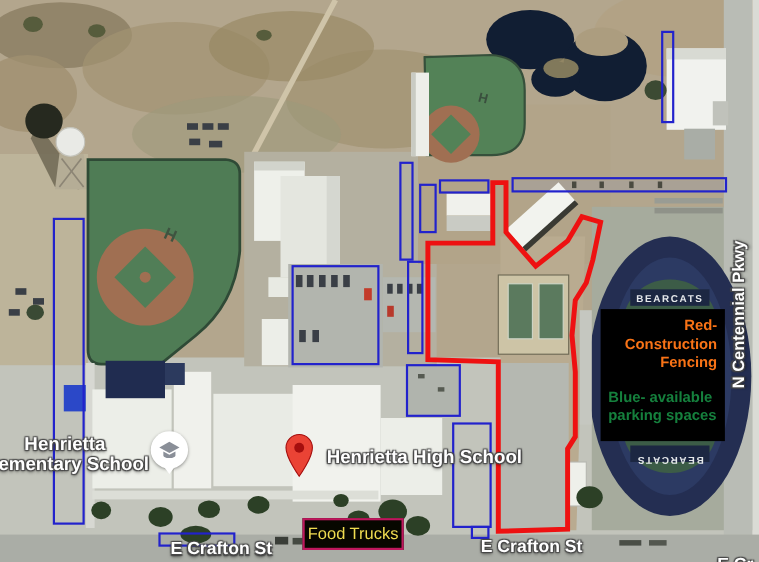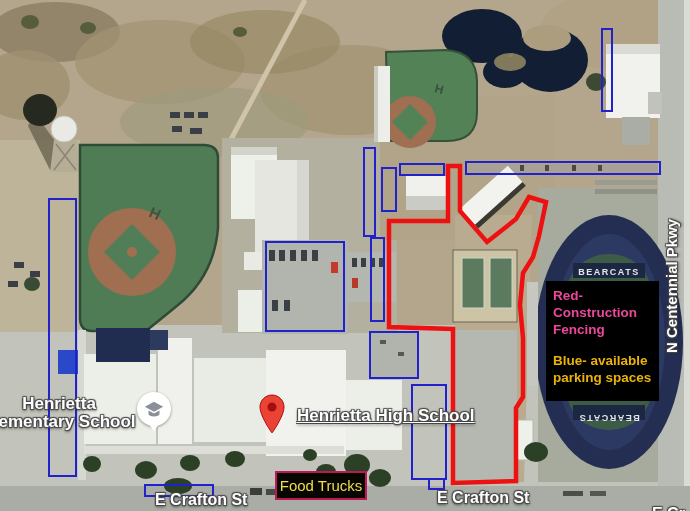--- a/index.html
+++ b/index.html
@@ -13,22 +13,22 @@
   .maplabel{position:absolute;color:#ffffff;font-weight:bold;white-space:nowrap;
     text-shadow:-1px -1px 1px rgba(70,70,70,.95),1px -1px 1px rgba(70,70,70,.95),
      -1px 1px 1px rgba(70,70,70,.95),1px 1px 1px rgba(70,70,70,.95),0 2px 3px rgba(0,0,0,.55);}
   .lbl-school{font-size:17px;}
   .lbl-street{font-size:16px;}
   .lbl-elem{text-align:center;line-height:18px;left:-21px;top:395px;width:160px;white-space:normal;}
   .lbl-pkwy{left:663px;top:183px;height:170px;font-size:15px;
     writing-mode:vertical-rl;transform:rotate(180deg);}
   .legend{position:absolute;left:546px;top:281px;width:113px;height:120px;
     background:#000;padding:6px 7px;line-height:17px;font-size:13.5px;font-weight:bold;}
-  .legend .red{color:#ec4899;white-space:pre-line;margin-bottom:14px;}
-  .legend .blue{color:#eab308;white-space:pre-line;}
+  .legend .red{color:#f97316;white-space:pre-line;margin-bottom:14px;text-align:right;}
+  .legend .blue{color:#15803d;white-space:pre-line;}
   .foodtrucks{position:absolute;left:275px;top:471px;width:92px;height:29px;
     background:#070700;border:2px solid #be185d;color:#f0dc50;font-size:15px;
     display:flex;align-items:center;justify-content:center;font-weight:normal;}
   .pin{position:absolute;left:259px;top:394px;width:26px;height:40px;}
   .school-icon{position:absolute;left:137px;top:392px;width:34px;height:34px;
     background:#fff;border-radius:50%;display:flex;align-items:center;justify-content:center;
     box-shadow:0 1px 3px rgba(0,0,0,.4);}
   .school-icon:after{content:"";position:absolute;left:11px;top:31px;
     border-left:6px solid transparent;border-right:6px solid transparent;border-top:8px solid #fff;}
 </style>
@@ -256,21 +256,21 @@
       <circle cx="13" cy="13" r="4.5" fill="#a50e0e"></circle>
     </svg>
   </div>
   <div class="school-icon">
     <svg width="22" height="22" viewBox="0 0 24 24">
       <path d="M12 4L2 9.5l10 5.5 10-5.5L12 4z" fill="#8a8f98"></path>
       <path d="M6 13.5v4c0 1.4 2.7 2.6 6 2.6s6-1.2 6-2.6v-4l-6 3.3-6-3.3z" fill="#8a8f98"></path>
     </svg>
   </div>
 
-  <div class="maplabel lbl-school" style="left:297px;top:406px;text-decoration:underline;">Henrietta High School</div>
+  <div class="maplabel lbl-school" style="left:297px;top:406px;">Henrietta High School</div>
 
   <div class="maplabel lbl-school lbl-elem">
     <div>Henrietta</div>
     <div>Elementary School</div>
   </div>
 
   <div class="maplabel lbl-street" style="left:155px;top:491px;">E Crafton St</div>
   <div class="maplabel lbl-street" style="left:437px;top:489px;">E Crafton St</div>
   <div class="maplabel lbl-street" style="left:652px;top:505px;">E Cr</div>
   <div class="maplabel lbl-pkwy">N Centennial Pkwy</div>

